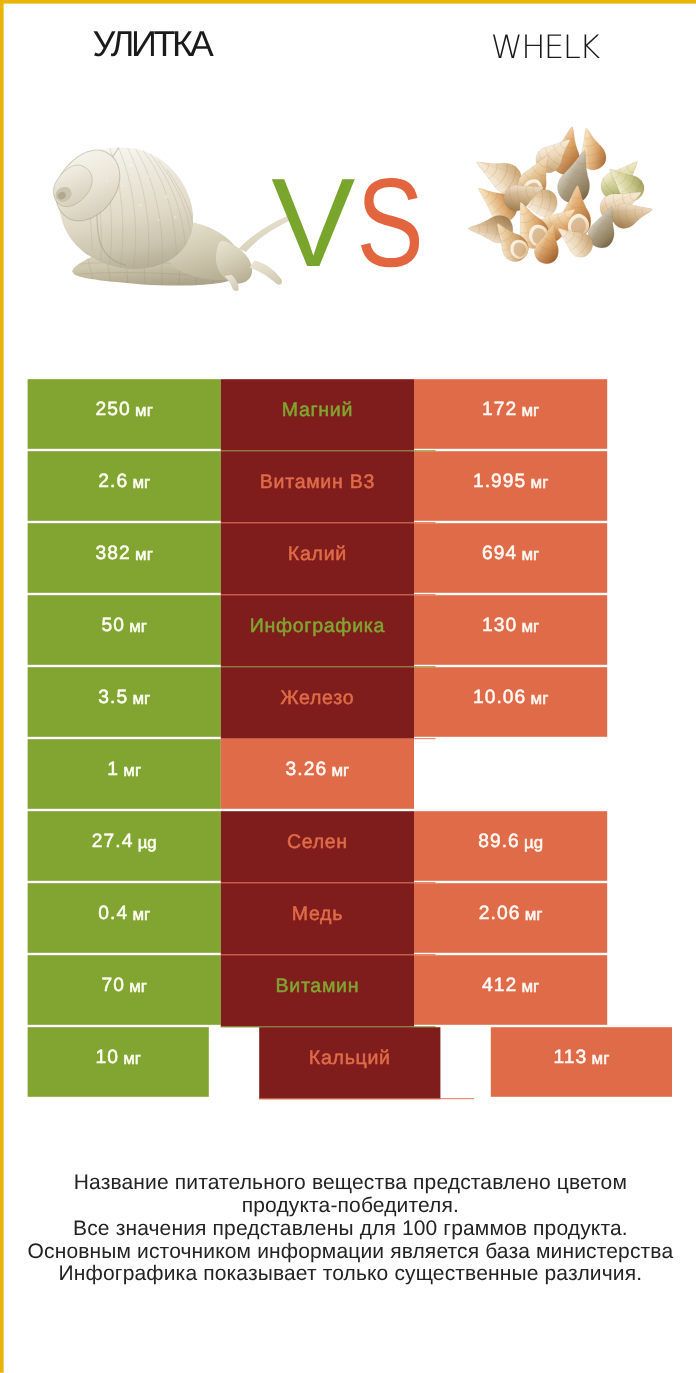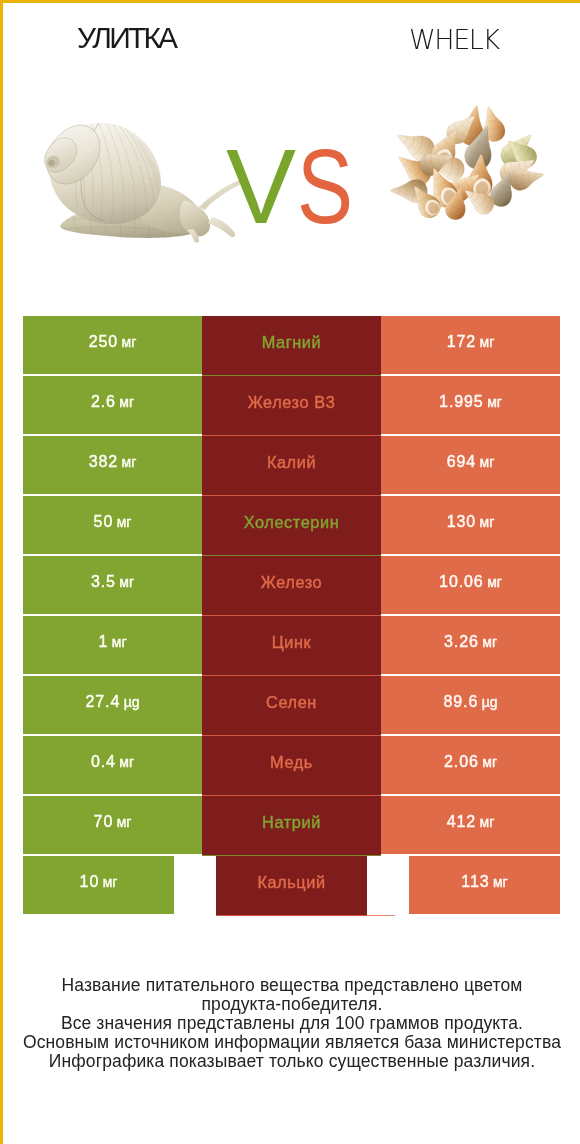--- a/index.html
+++ b/index.html
@@ -14,21 +14,21 @@
   .hero{position:absolute;top:0;left:0;width:578px;height:300px;}
   .heroSvg{position:absolute;left:0;top:0;}
   .vs{position:absolute;left:0;top:0;width:578px;height:300px;}
   .vs span{position:absolute;line-height:1;font-weight:400;}
   .vs .v{color:#7aa52c;left:223px;top:131px;font-size:105px;}
   .vs .s{color:#e2653f;left:294px;top:131px;font-size:105px;transform:scaleX(0.80);transform-origin:left top;}
 
   .table{position:absolute;left:20px;top:313px;width:537px;}
   .row{display:flex;height:58px;margin-bottom:2px;}
   .row:last-child{margin-bottom:0;gap:42px;}
-  .cell{width:179px;height:58px;display:flex;align-items:center;justify-content:center;box-sizing:border-box;padding-bottom:7px;}
+  .cell{width:161px;height:58px;display:flex;align-items:center;justify-content:center;box-sizing:border-box;padding-bottom:7px;}
   .cell.left{background:#82a431;color:#fdfff4;}
   .cell.right{background:#e06b48;color:#fff9f5;}
   .cell.mid{background:#7f1d1d;height:60px;position:relative;top:0;}
   .midline{position:absolute;left:0;bottom:0;width:179px;height:1px;opacity:0.78;}
   .val{font-weight:400;font-size:16px;white-space:nowrap;letter-spacing:0.9px;-webkit-text-stroke:0.45px currentColor;}
   .unit{font-size:14px;font-weight:400;margin-left:3.5px;-webkit-text-stroke:0.45px currentColor;}
   .nut{font-weight:400;font-size:16.3px;letter-spacing:0.6px;-webkit-text-stroke:0.42px currentColor;}
 
   .footer{position:absolute;left:0;top:972.6px;width:578px;text-align:center;color:#232323;
     font-size:17.5px;line-height:19.1px;letter-spacing:0.12px;}
@@ -351,21 +351,21 @@
           <span class="unit">мг</span>
         </div>
       </div>
       <div class="row">
         <div class="cell left">
           <span class="val">2.6</span>
           <span class="unit">мг</span>
         </div>
         <div class="cell mid" style="color:#e06b48">
           <div class="midline" style="background:#e06b48"></div>
-          <span class="nut">Железо B3</span>
+          <span class="nut">Витамин B3</span>
         </div>
         <div class="cell right">
           <span class="val">1.995</span>
           <span class="unit">мг</span>
         </div>
       </div>
       <div class="row">
         <div class="cell left">
           <span class="val">382</span>
           <span class="unit">мг</span>
@@ -379,21 +379,21 @@
           <span class="unit">мг</span>
         </div>
       </div>
       <div class="row">
         <div class="cell left">
           <span class="val">50</span>
           <span class="unit">мг</span>
         </div>
         <div class="cell mid" style="color:#82a431">
           <div class="midline" style="background:#82a431"></div>
-          <span class="nut">Холестерин</span>
+          <span class="nut">Инфографика</span>
         </div>
         <div class="cell right">
           <span class="val">130</span>
           <span class="unit">мг</span>
         </div>
       </div>
       <div class="row">
         <div class="cell left">
           <span class="val">3.5</span>
           <span class="unit">мг</span>
@@ -404,24 +404,20 @@
         </div>
         <div class="cell right">
           <span class="val">10.06</span>
           <span class="unit">мг</span>
         </div>
       </div>
       <div class="row">
         <div class="cell left">
           <span class="val">1</span>
           <span class="unit">мг</span>
-        </div>
-        <div class="cell mid" style="color:#e06b48">
-          <div class="midline" style="background:#e06b48"></div>
-          <span class="nut">Цинк</span>
         </div>
         <div class="cell right">
           <span class="val">3.26</span>
           <span class="unit">мг</span>
         </div>
       </div>
       <div class="row">
         <div class="cell left">
           <span class="val">27.4</span>
           <span class="unit">µg</span>
@@ -449,21 +445,21 @@
           <span class="unit">мг</span>
         </div>
       </div>
       <div class="row">
         <div class="cell left">
           <span class="val">70</span>
           <span class="unit">мг</span>
         </div>
         <div class="cell mid" style="color:#82a431">
           <div class="midline" style="background:#82a431"></div>
-          <span class="nut">Натрий</span>
+          <span class="nut">Витамин</span>
         </div>
         <div class="cell right">
           <span class="val">412</span>
           <span class="unit">мг</span>
         </div>
       </div>
       <div class="row">
         <div class="cell left">
           <span class="val">10</span>
           <span class="unit">мг</span>

